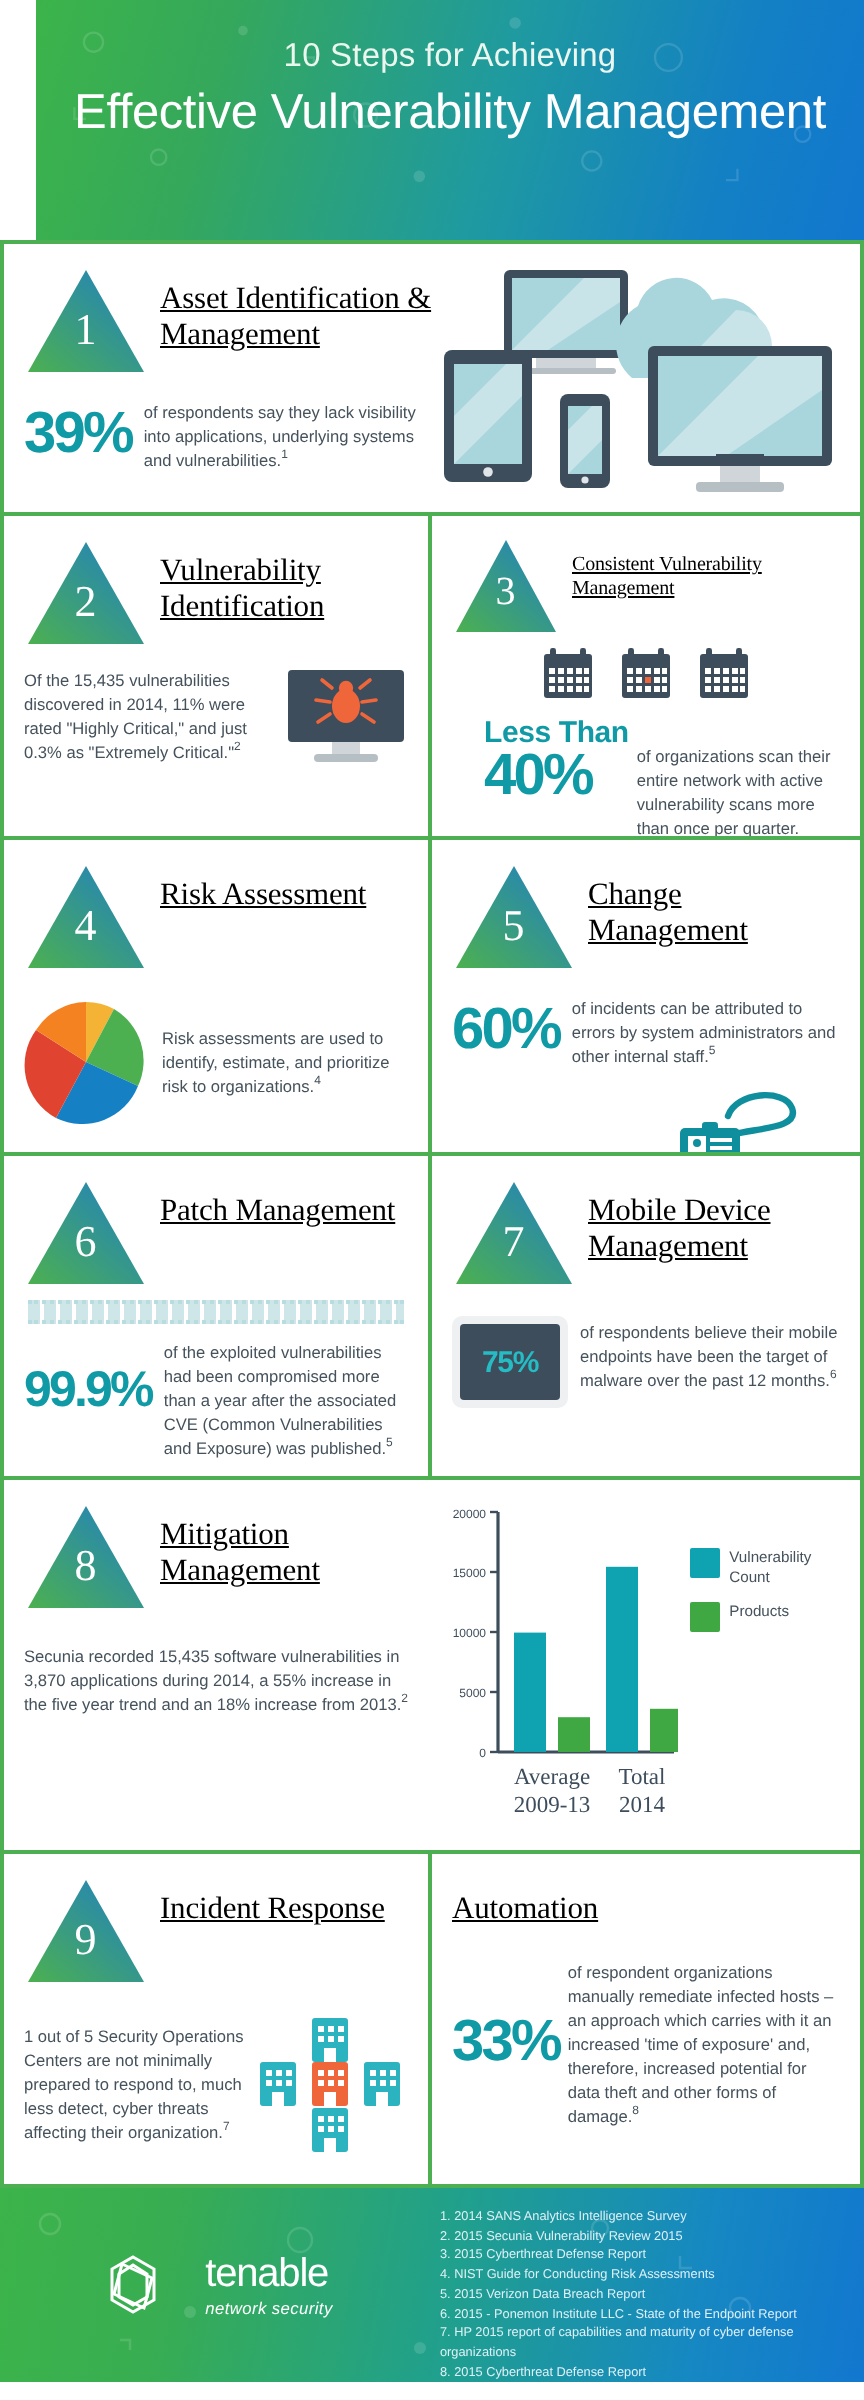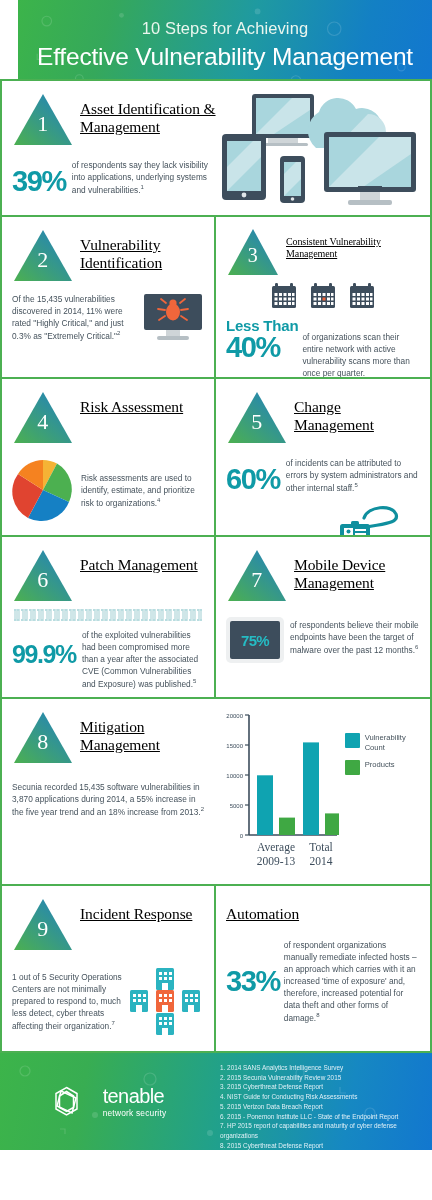--- a/index.html
+++ b/index.html
@@ -9,21 +9,21 @@
     background: #ffffff;
     width: 432px;
     height: 1200px;
     overflow: hidden;
     position: relative;
   }
 
   
   .header {
     position: relative;
-    height: 79px;
+    height: 120px;
     background: linear-gradient(105deg, #3cb44a 0%, #35a85b 22%, #1f9aa0 55%, #1380c4 82%, #1277cf 100%);
     overflow: hidden;
     margin-left: 18px;
   }
   .header-bubbles { position: absolute; inset: 0; opacity: .13; }
   .header-inner {
     position: relative;
     z-index: 2;
     text-align: center;
     padding-top: 19px;
@@ -100,21 +100,21 @@
     line-height: .95;
   }
   .bigstat.sm { font-size: 25px; }
   .lessthan { color: #0f9aa6; font-weight: bold; font-size: 15px; letter-spacing: -.2px; }
   .body {
     color: #45525c;
     font-size: 8.3px;
     line-height: 1.45;
   }
   .body sup { font-size: 6px; vertical-align: super; }
-  .statrow { display: flex; align-items: flex-end; gap: 6px; }
+  .statrow { display: flex; align-items: center; gap: 6px; }
   .statrow .body { flex: 1; }
 
   
   .icons-row { display: flex; justify-content: center; gap: 13px; align-items: center; }
   .calendar { width: 26px; }
 
   .patchbar {
     height: 12px;
     margin: 6px 2px 8px 2px;
     background:
@@ -158,21 +158,21 @@
   }
   .footer-bubbles { position: absolute; inset: 0; opacity: .13; }
   .footer-left {
     position: relative; z-index: 2;
     width: 216px;
     display: flex; align-items: center; justify-content: center;
   }
   .logo { display: flex; align-items: center; gap: 20px; }
   .logo-text { color: #fff; }
   .logo-word { font-size: 20px; font-weight: 400; letter-spacing: -.6px; line-height: 1; }
-  .logo-sub { font-size: 8.4px; letter-spacing: .2px; margin-top: 2px; }
+  .logo-sub { font-size: 8.4px; letter-spacing: .2px; margin-top: 2px; font-style: italic; }
   .footer-right {
     position: relative; z-index: 2;
     width: 216px;
     padding: 10px 8px 0 4px;
   }
   .src-item {
     color: #dff0f7;
     font-size: 6.4px;
     line-height: 1.52;
     white-space: nowrap;
@@ -358,21 +358,21 @@
               <rect x="21" y="14.5" width="2.5" height="3"></rect>
             <rect x="3.5" y="19" width="3" height="3"></rect>
               <rect x="8" y="19" width="3" height="3"></rect>
               <rect x="12.5" y="19" width="3" height="3"></rect>
               <rect x="17" y="19" width="3" height="3"></rect>
               <rect x="21" y="19" width="2.5" height="3"></rect>
           </g>
         </svg>
       </div>
       <div style="display:flex;align-items:flex-start;gap:4px;margin-top:8px;">
-        <div style="flex:0 0 auto;">
+        <div style="flex:0 0 auto;margin-left:16px;">
           <div class="lessthan">Less Than</div>
           <div class="bigstat">40%</div>
         </div>
         <div class="body" style="padding-top:14px;"><span>of organizations scan their entire network with active vulnerability scans more than once per quarter.</span></div>
       </div>
     </div>
   </div>
 
   <div class="row">
     <div class="cell half" style="height:156px;">

